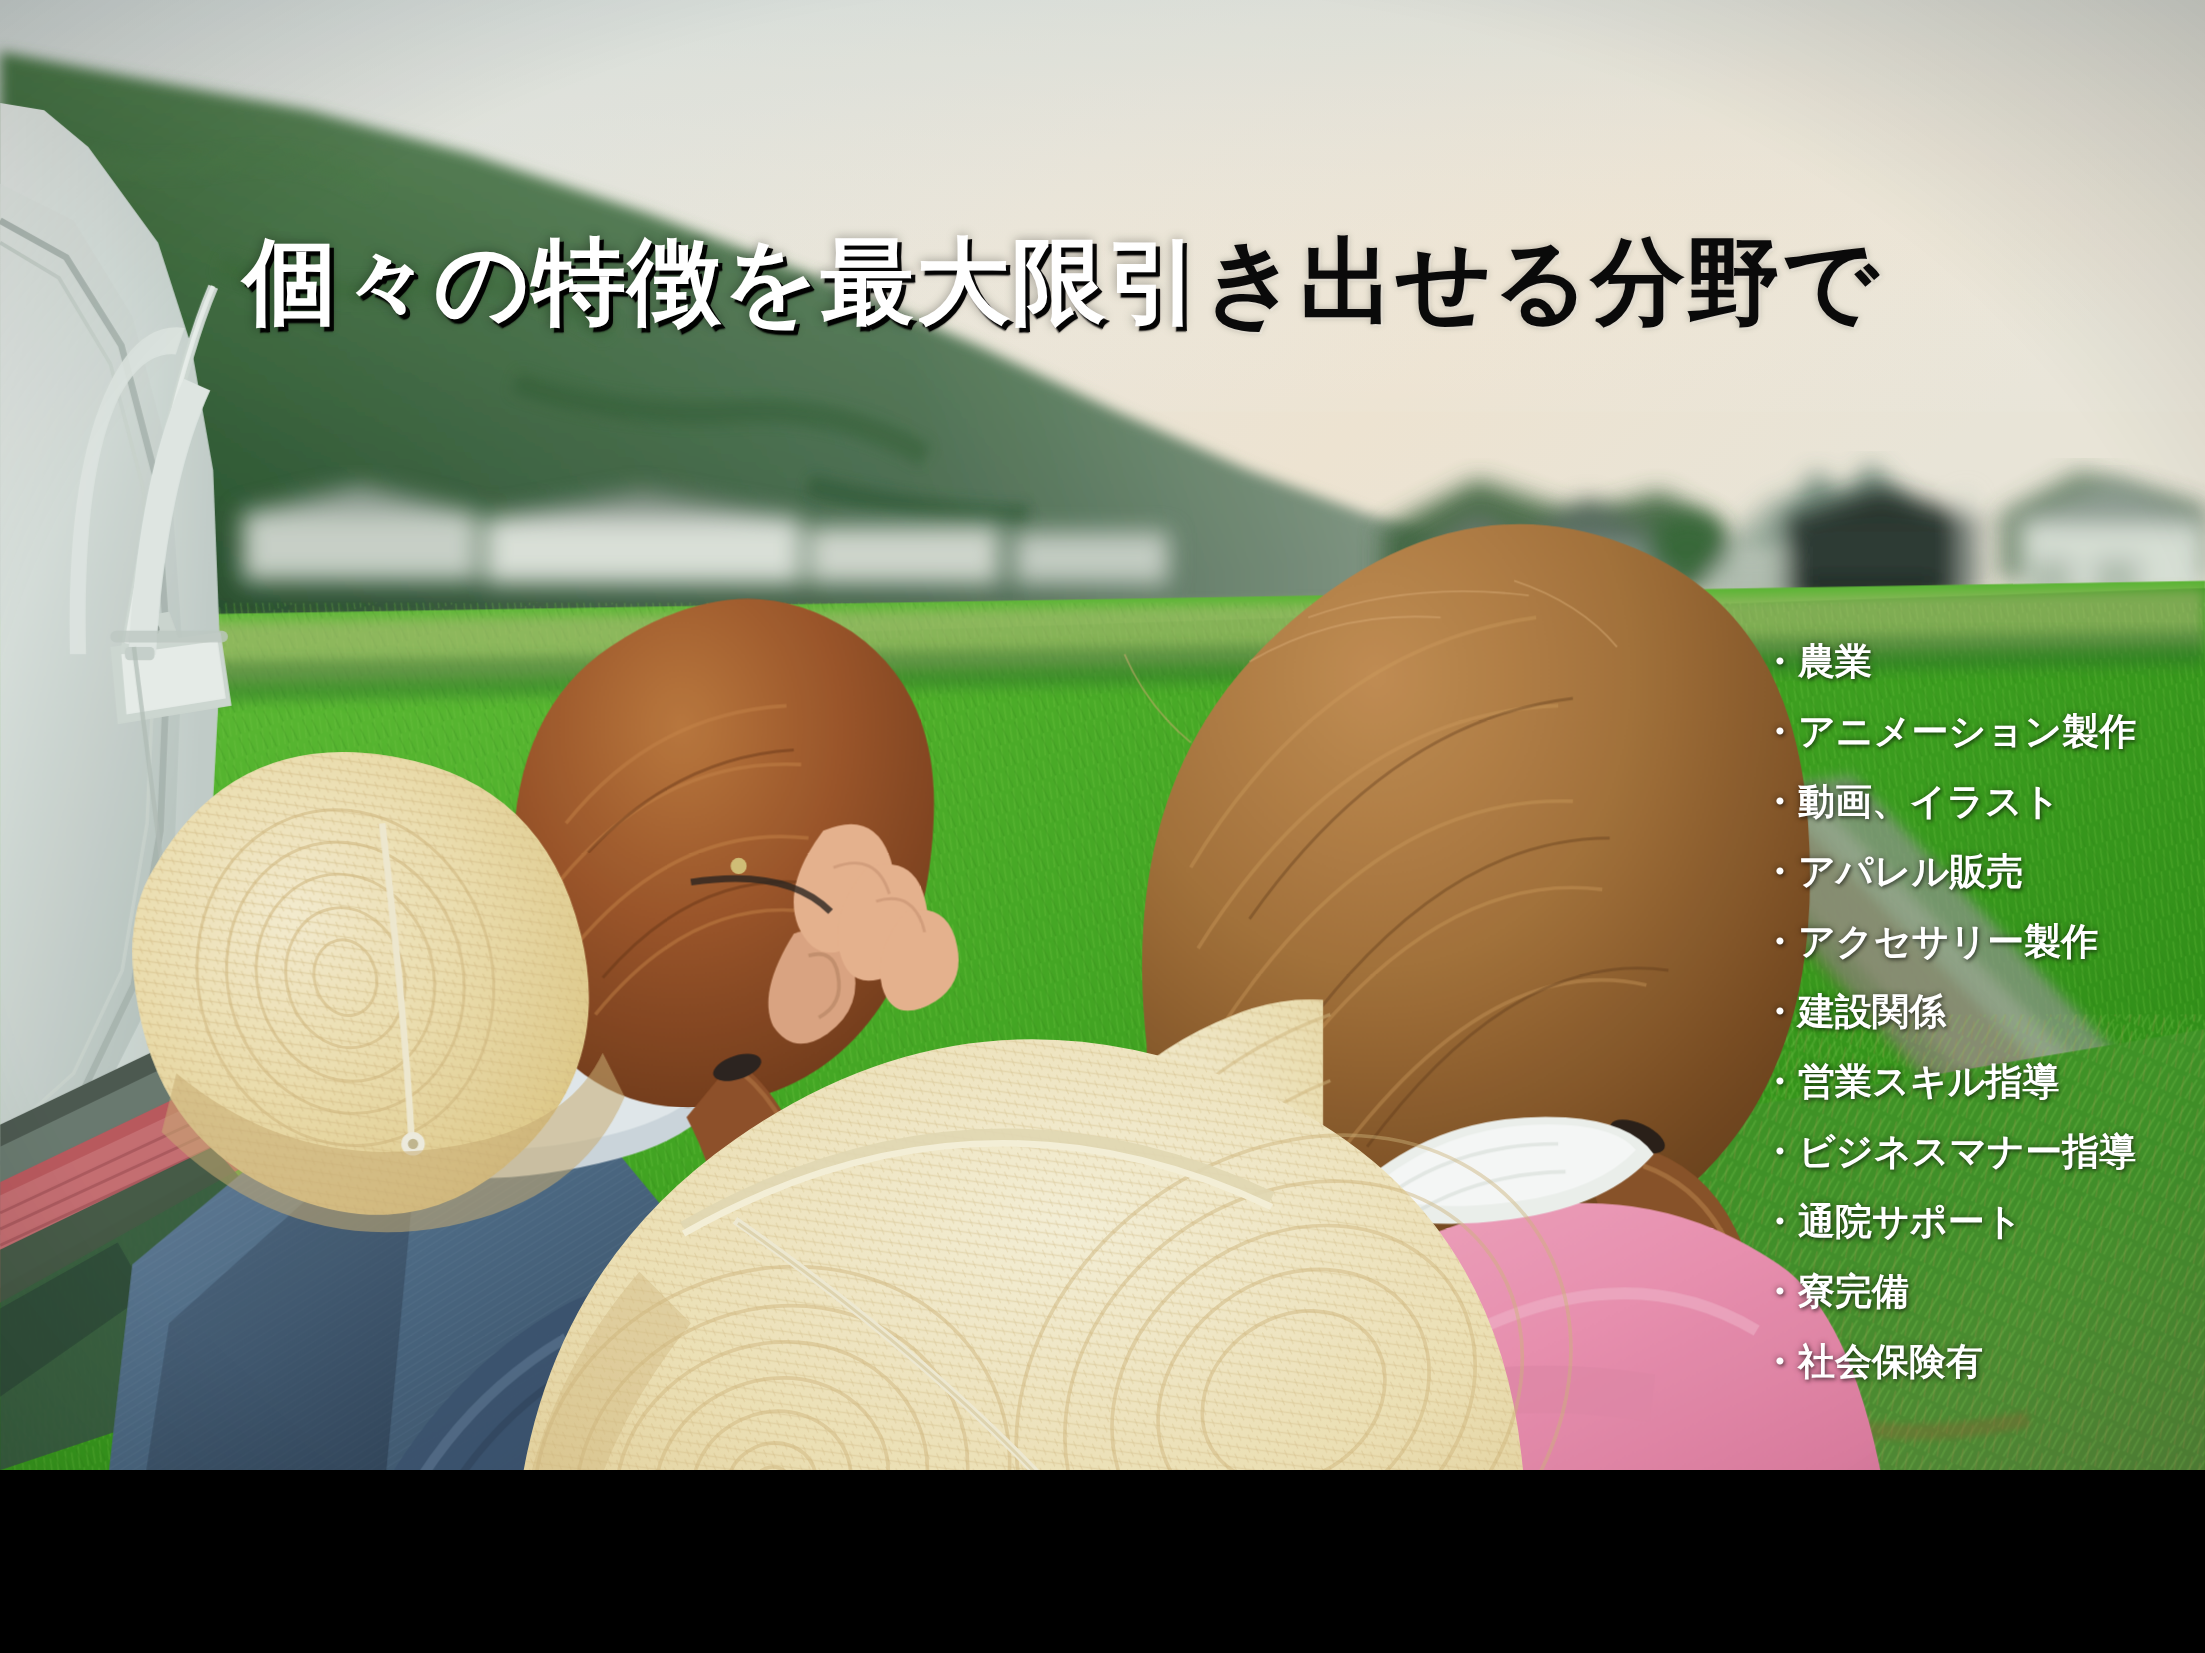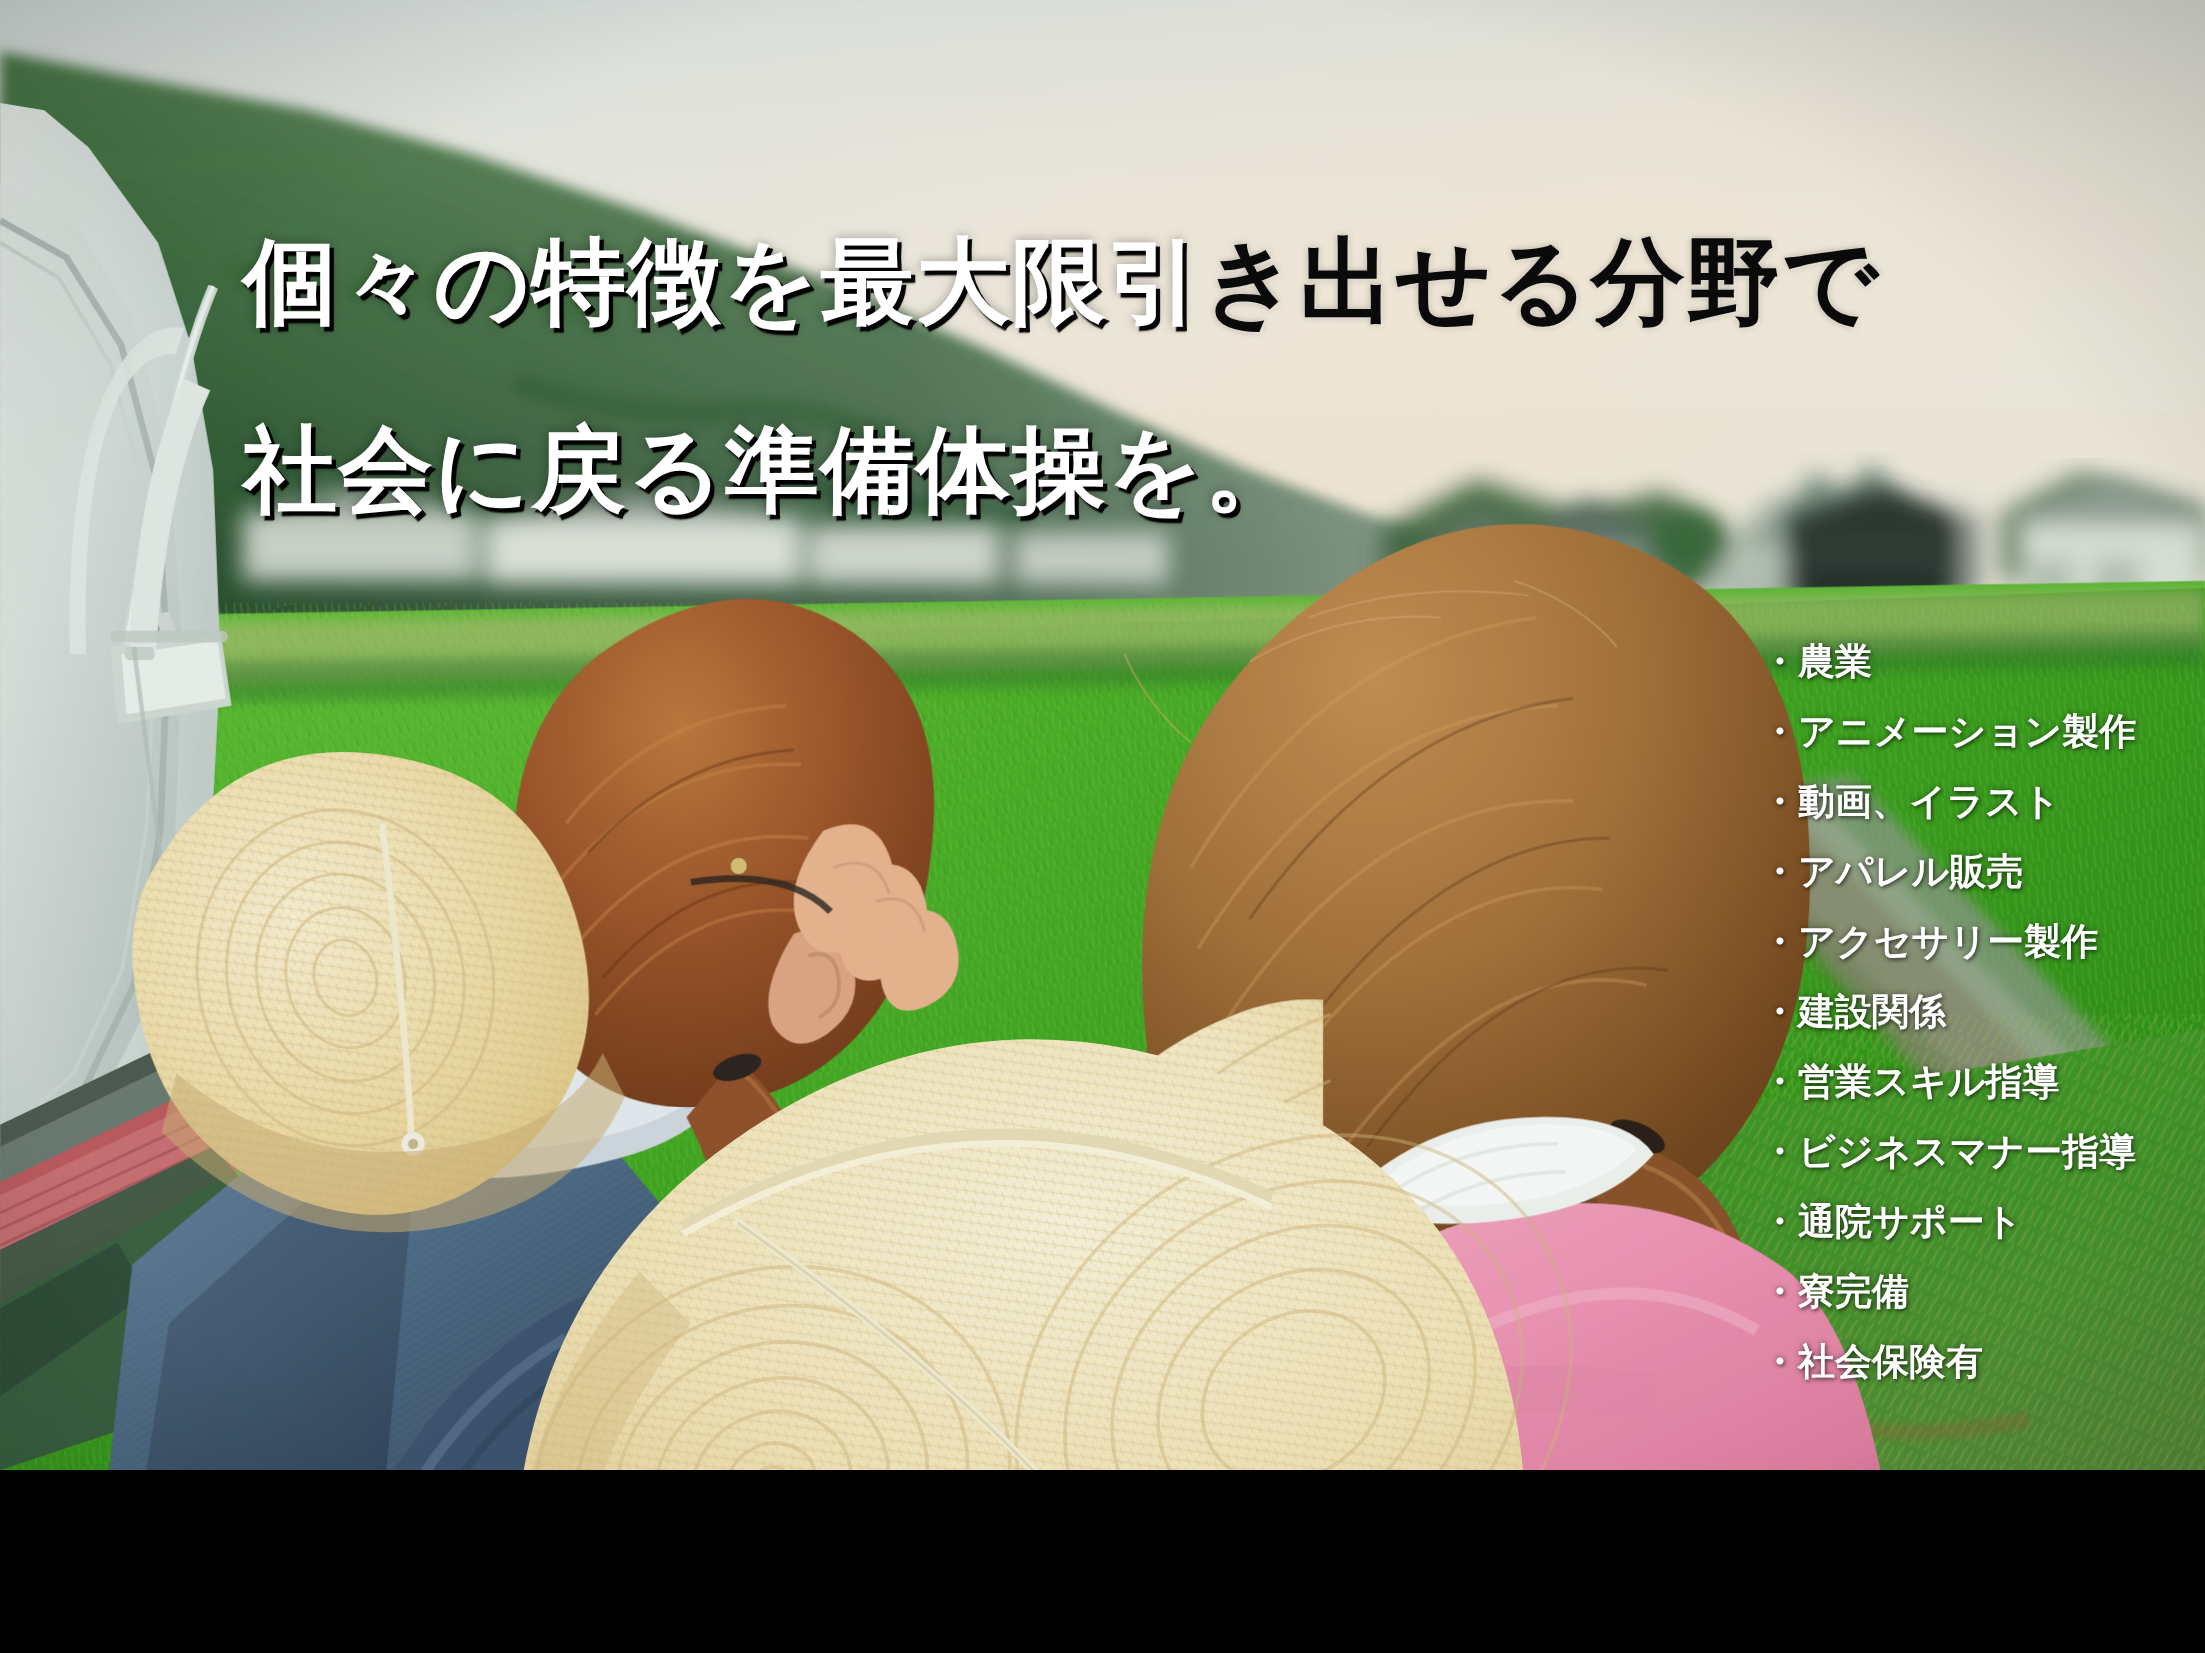--- a/index.html
+++ b/index.html
@@ -470,21 +470,20 @@
       <stop offset="65%" stop-color="#000" stop-opacity="0"></stop>
       <stop offset="100%" stop-color="#000" stop-opacity=".22"></stop>
     </radialGradient>
     <rect x="0" y="0" width="3000" height="2250" fill="url(#vig)"></rect>
   </svg>
 
   <div class="headline" id="headline-1">
     <span>個々の特徴を最大限引</span><span class="dark">き出せる分野で</span>
   </div>
 
-  <div class="headline" id="headline-2">社会に戻る準備体操を。</div>
 
   <div id="bullet-list">
     <span class="bullet-item">・農業</span>
     <span class="bullet-item">・アニメーション製作</span>
     <span class="bullet-item">・動画、イラスト</span>
     <span class="bullet-item">・アパレル販売</span>
     <span class="bullet-item">・アクセサリー製作</span>
     <span class="bullet-item">・建設関係</span>
     <span class="bullet-item">・営業スキル指導</span>
     <span class="bullet-item">・ビジネスマナー指導</span>

